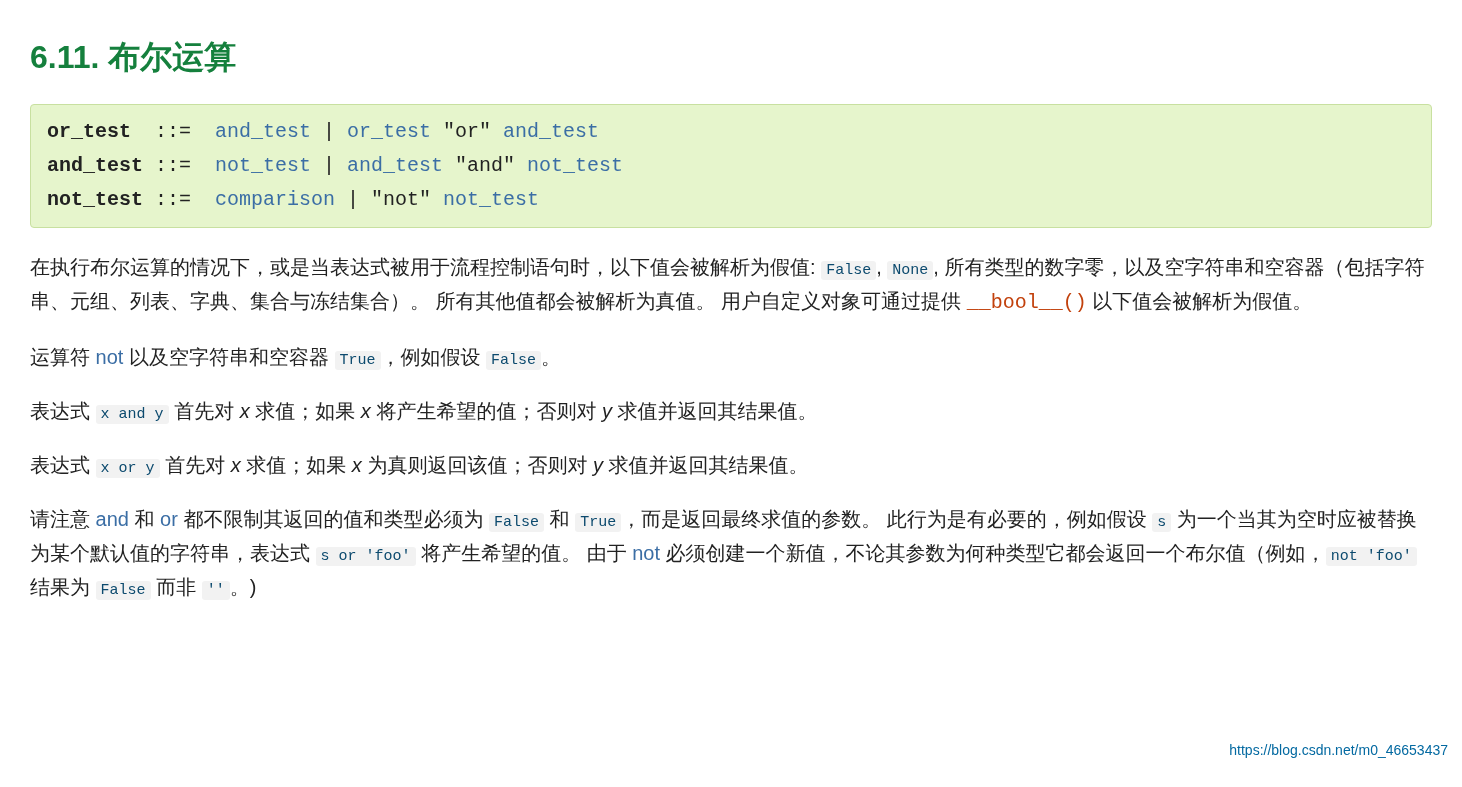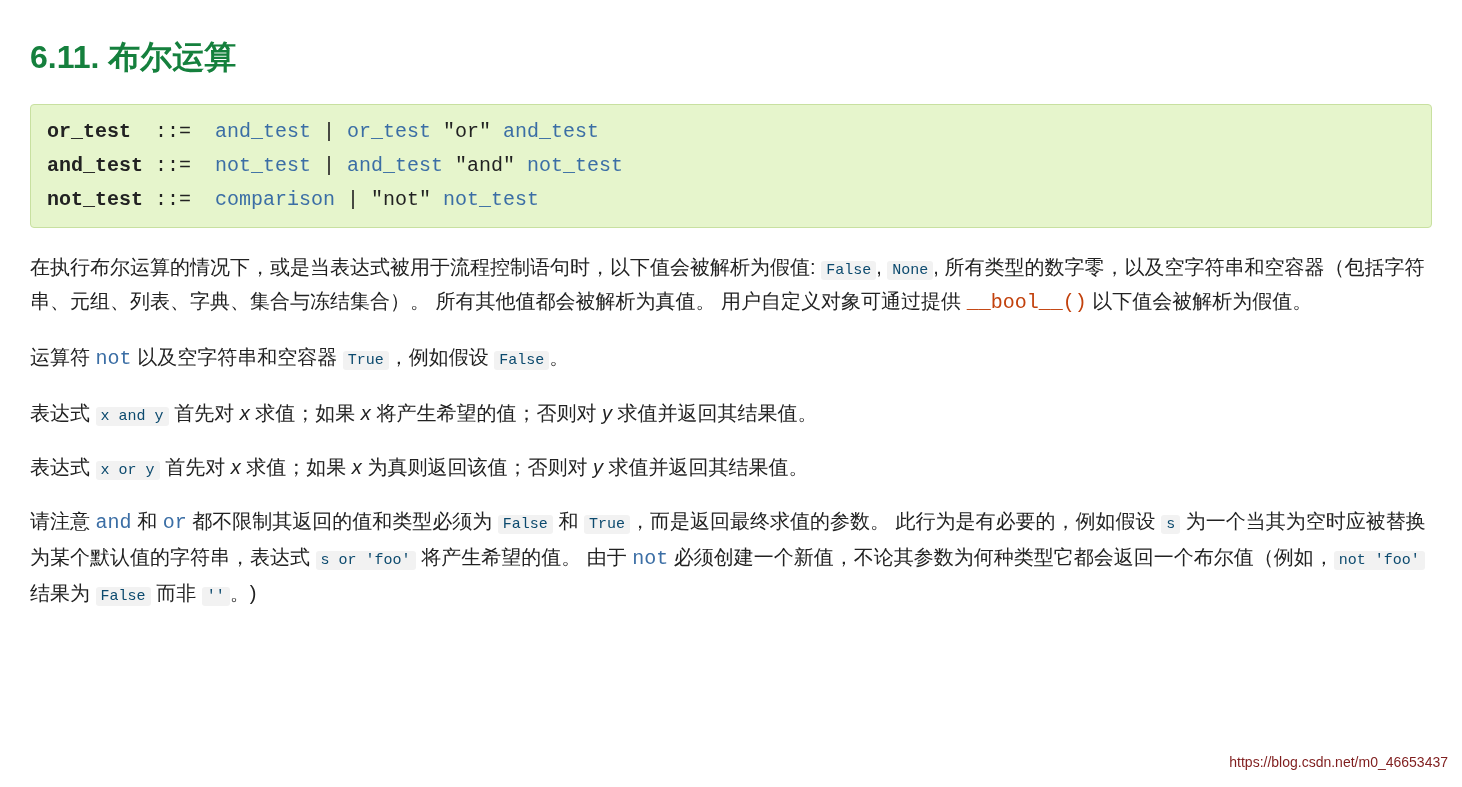--- a/index.html
+++ b/index.html
@@ -45,30 +45,30 @@
     font-size: 15px;
     color: #0c4a6e;
   }
   a.doclink {
     color: #c2410c;
     text-decoration: none;
     font-family: "Courier New", Consolas, monospace;
   }
   span.kw {
     color: #3b6ea5;
-    font-family: Liberation Mono, monospace;
+    font-family: Liberation Sans, sans-serif;
   }
   em.var {
     font-style: italic;
   }
   .watermark {
     position: fixed;
-    bottom: 12px;
+    bottom: 24px;
     right: 14px;
-    color: #7f1d1d;
+    color: #0369a1;
     font-size: 14px;
     font-family: sans-serif;
     user-select: none;
   }
 </style>
 </head>
 <body>
 
 <h2>6.11. 布尔运算</h2>
 

